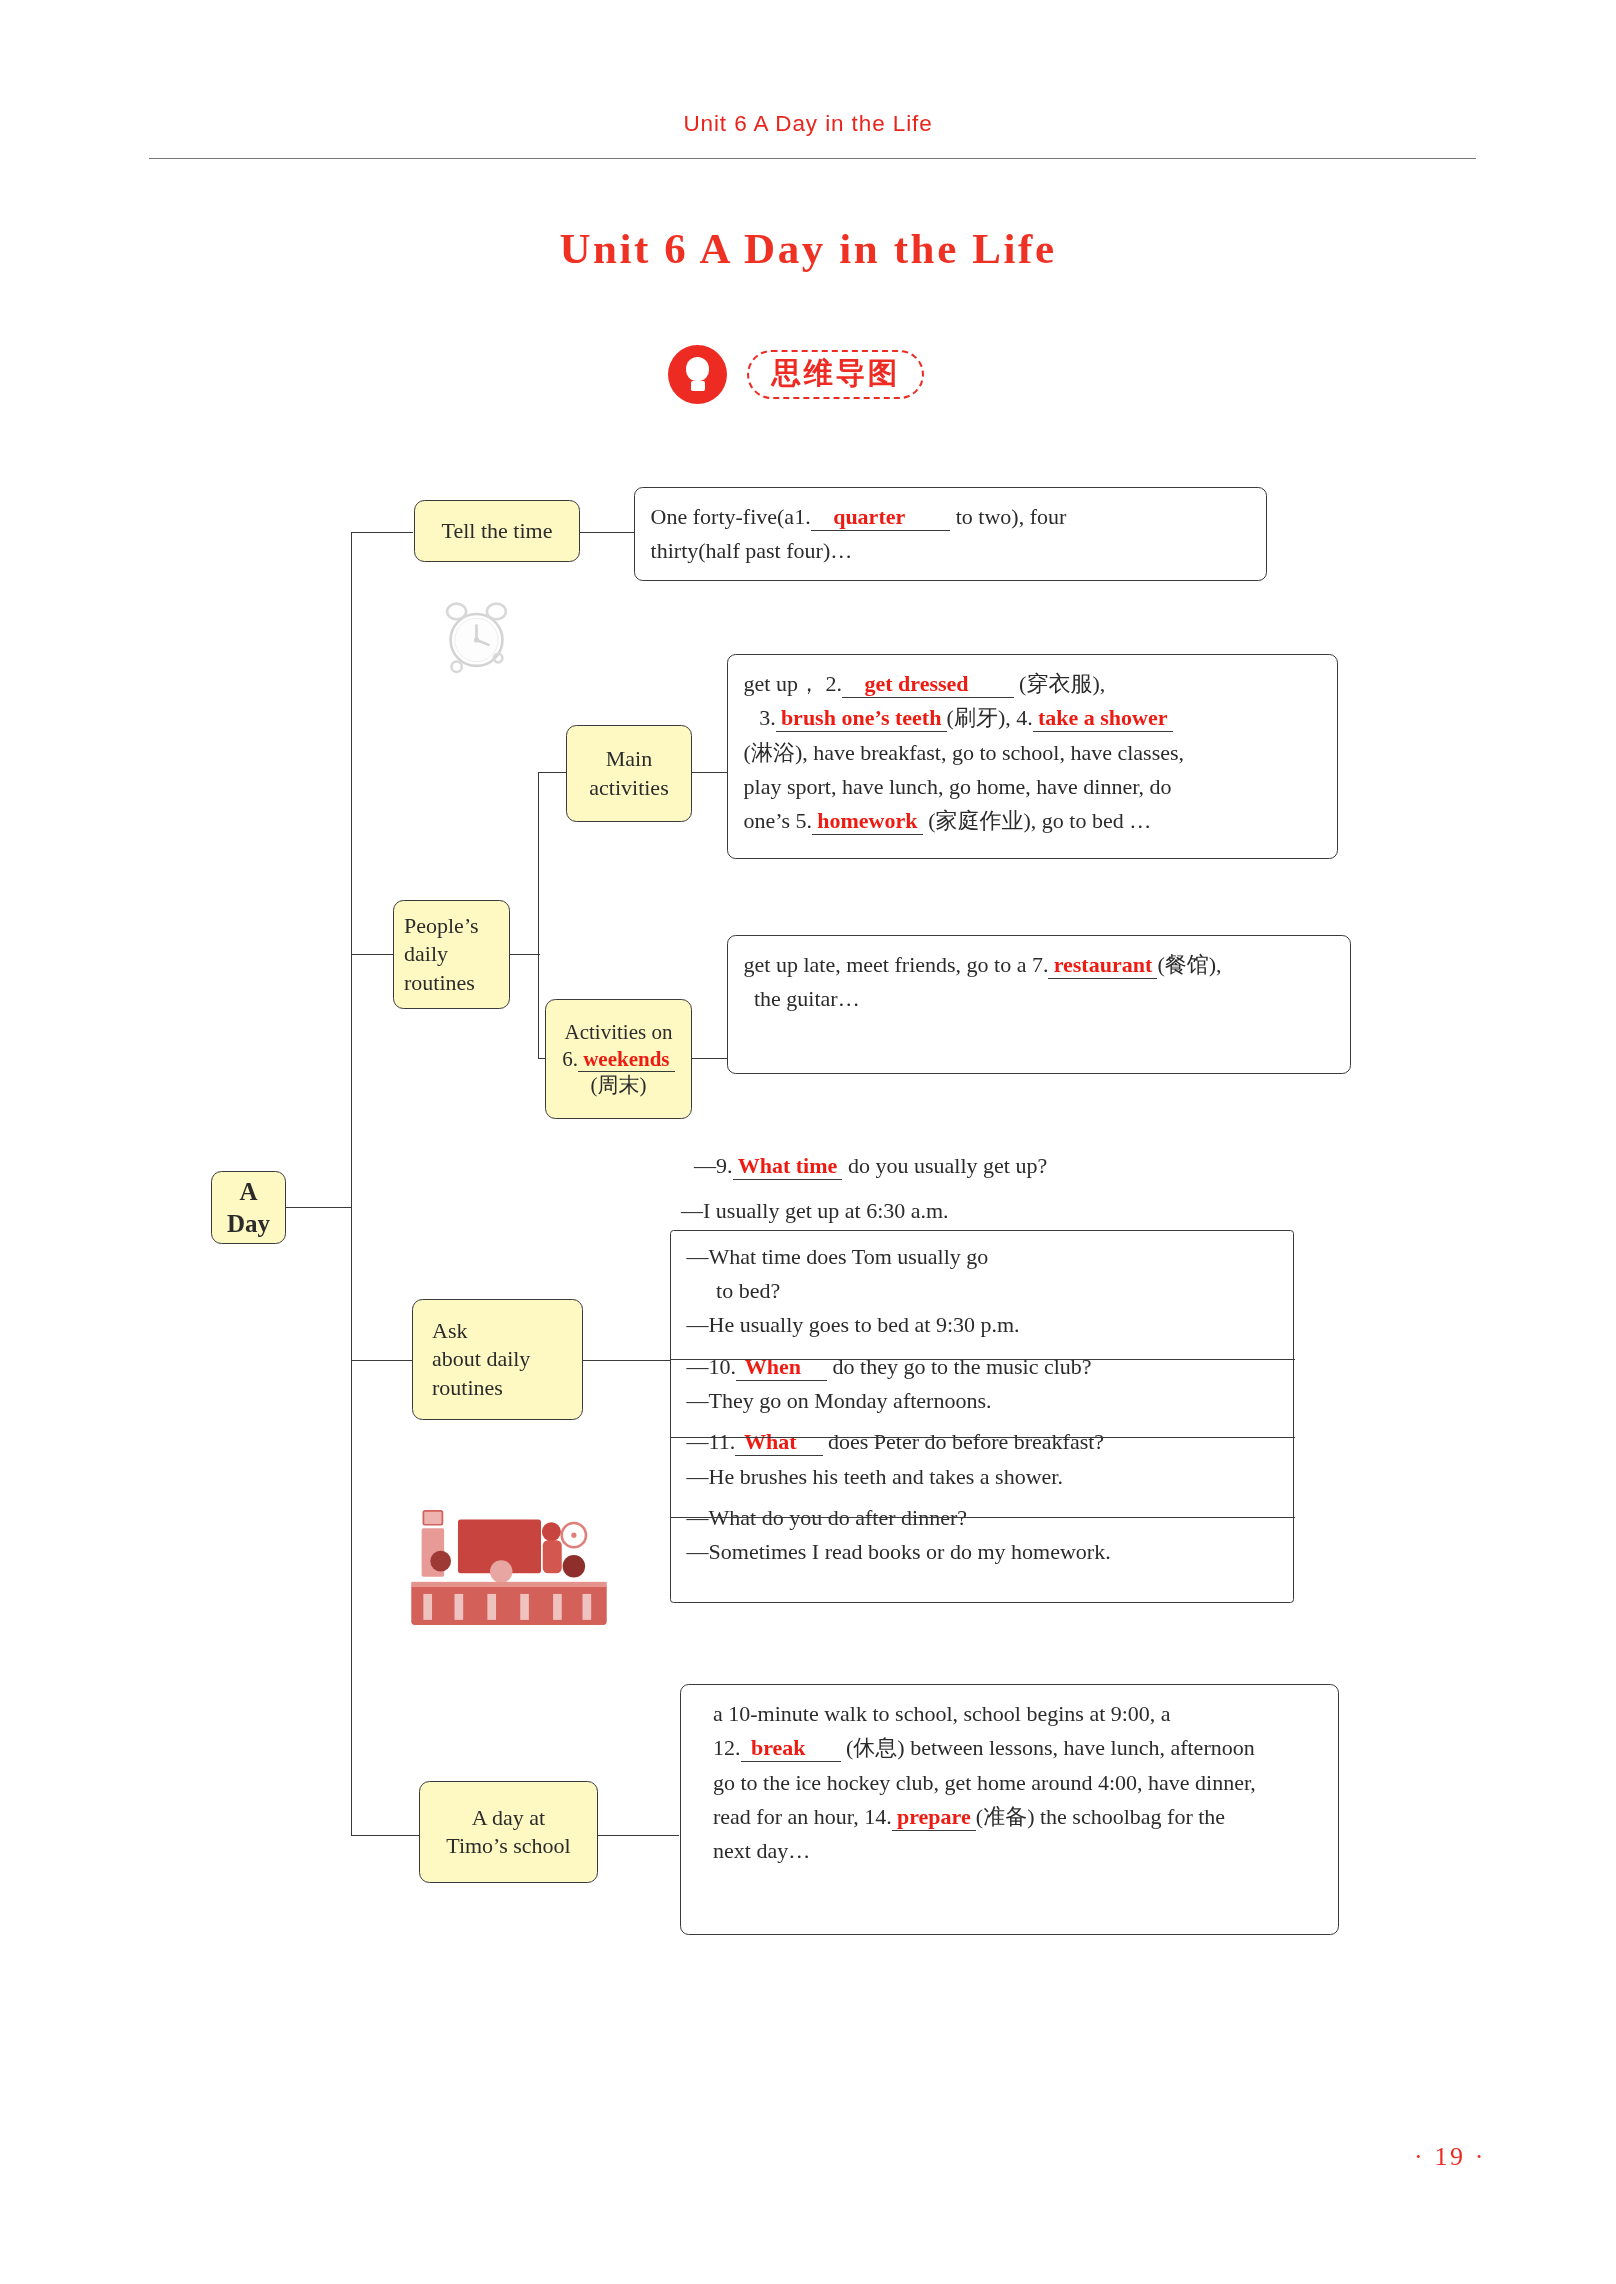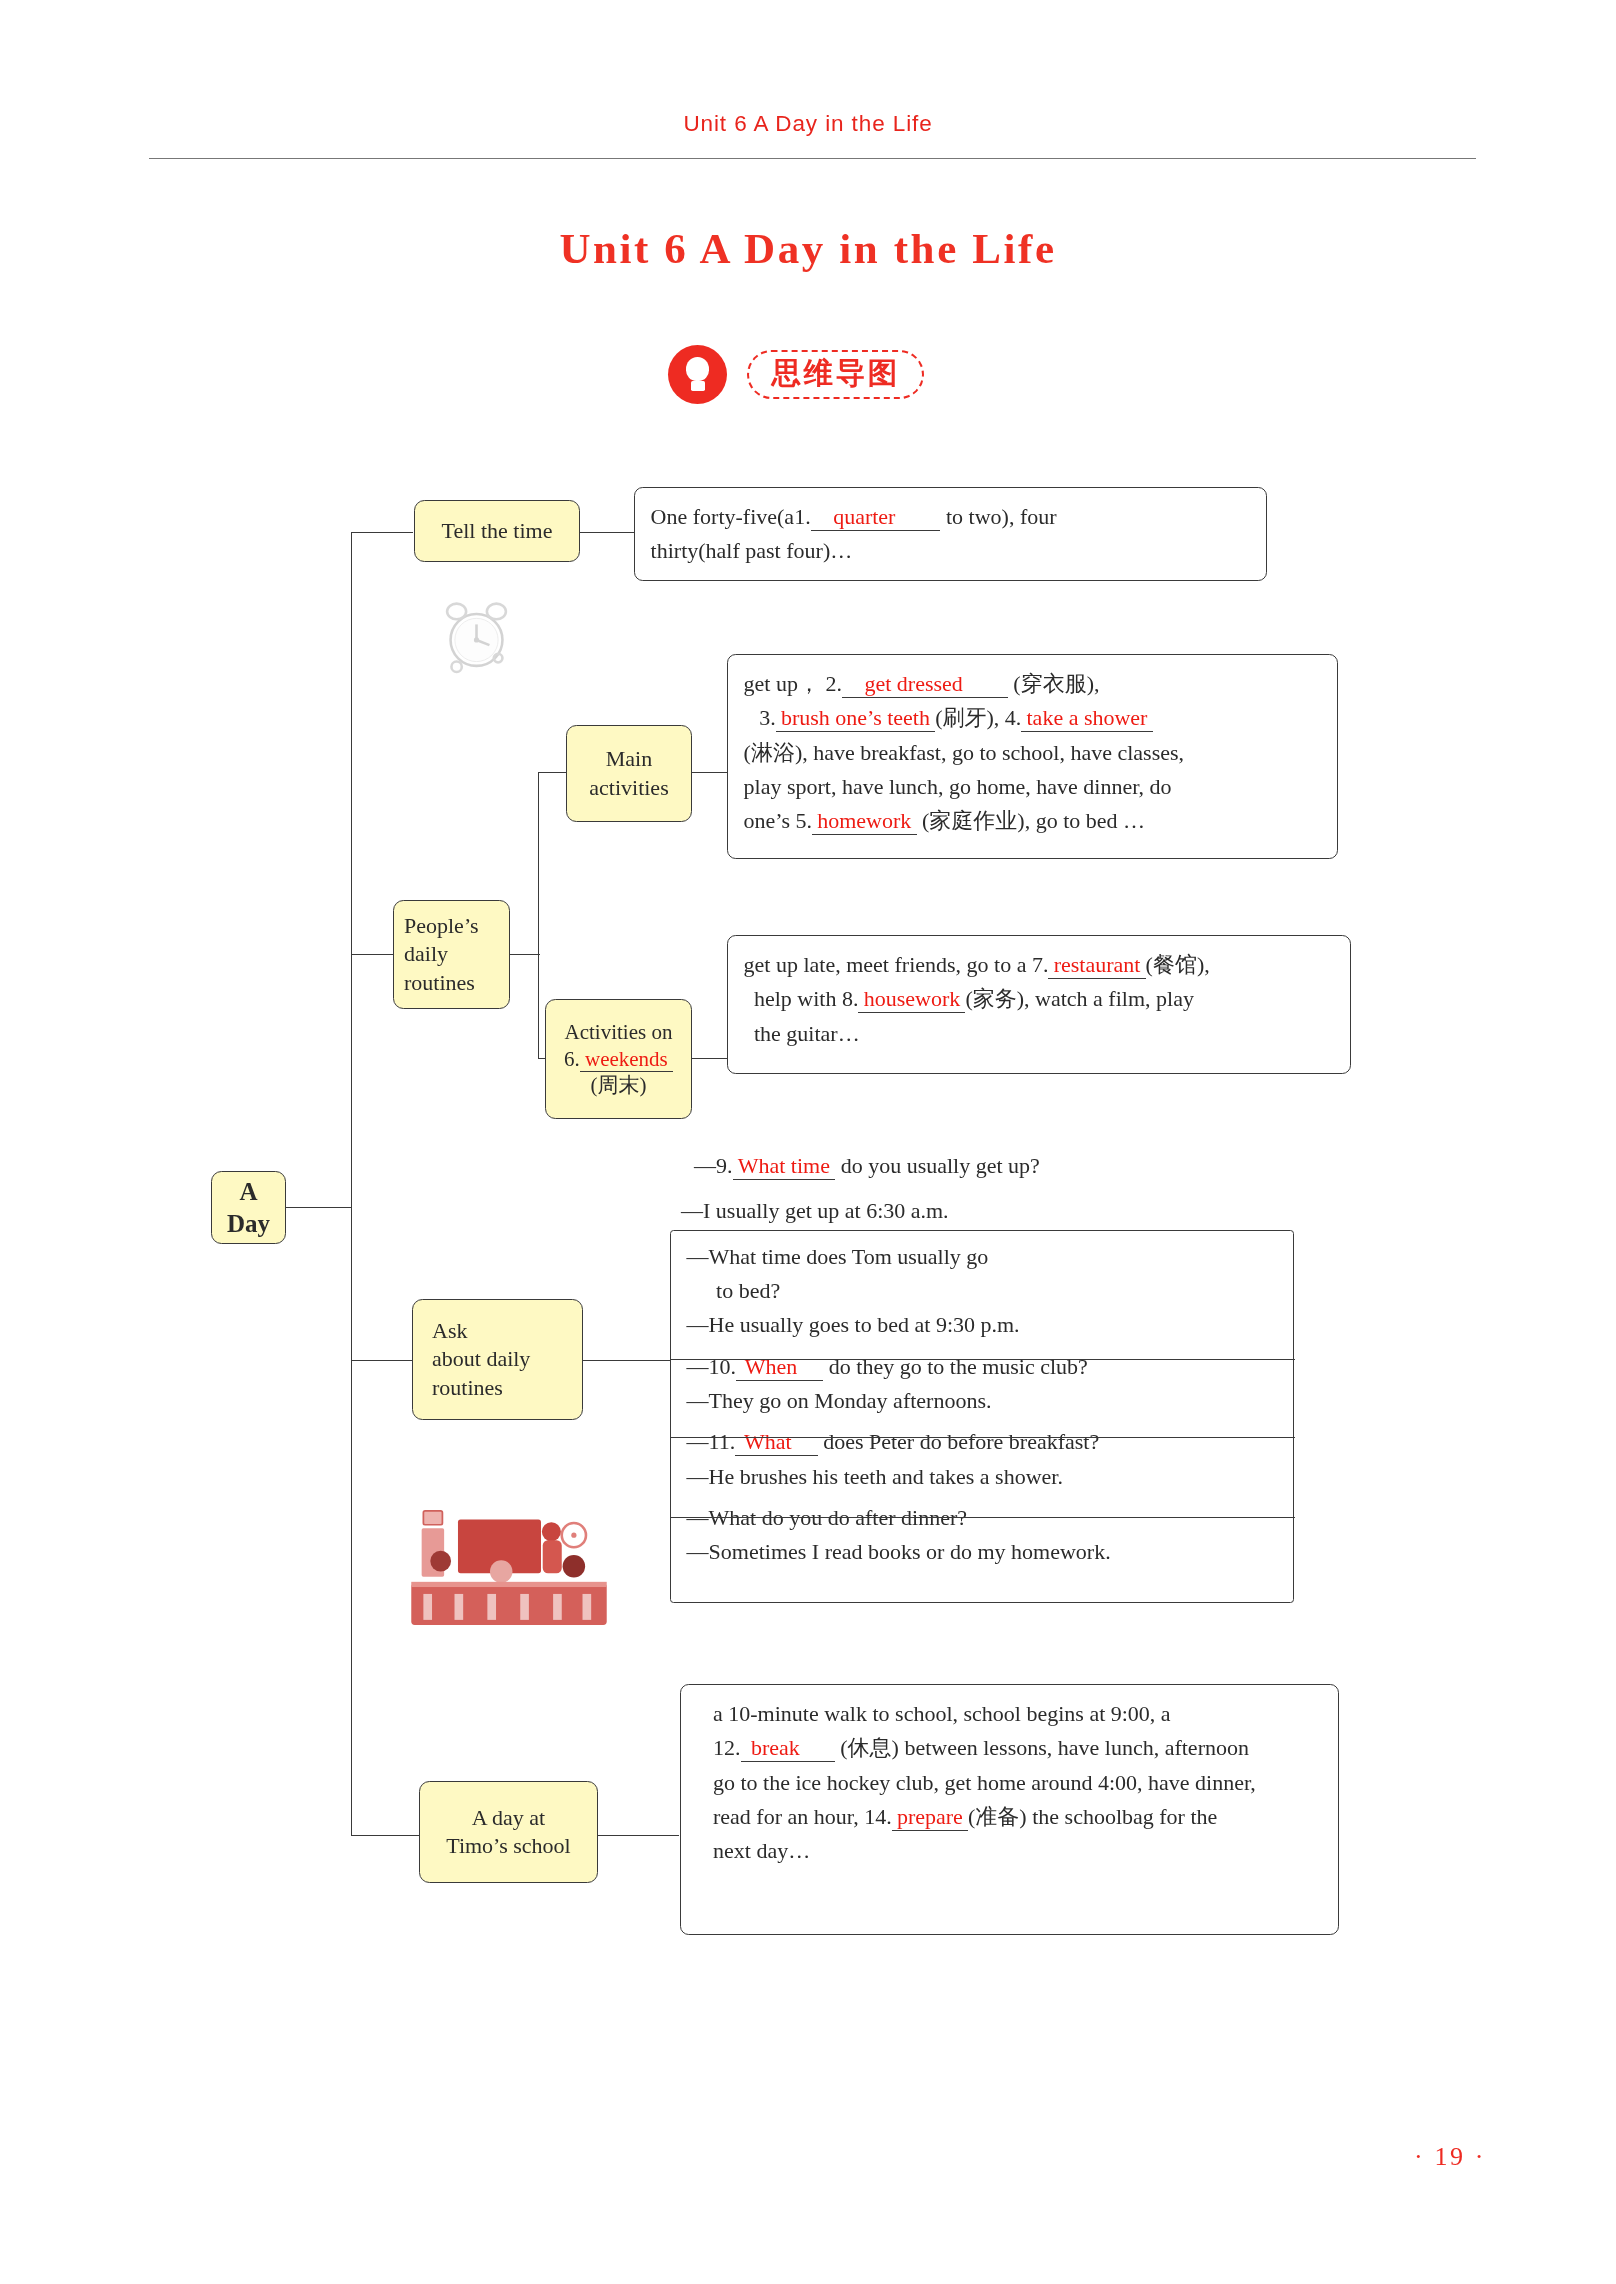--- a/index.html
+++ b/index.html
@@ -120,21 +120,21 @@
     box-sizing: border-box;
     padding: 12px 14px 12px 15.6px;
     font-size: 22px;
     line-height: 1.56;
   }
   .content.plain { border-radius: 3.5px; }
 
   
   .ans {
     color: #ee1b13;
-    font-weight: normal;
+    font-weight: bold;
     border-bottom: 1.4px solid #3a3a3a;
     padding: 0 5.2px 0.9px 5.2px;
     white-space: nowrap;
   }
   .ans.wide { padding: 0 45px 0.9px 22.5px; }
   .ans.w2   { padding: 0 35px 0.9px 10.4px; }
   .ans.w3   { padding: 0 26px 0.9px 8.7px; }
   .num { }
 
   
@@ -302,23 +302,20 @@
   <div>
     <span>one’s 5.</span><span class="ans">homework</span>
     <span>(家庭作业), go to bed …</span>
   </div>
 </div>
 
 <div class="content" style="left:727px; top:935px; width:624px; height:139px;">
   <div>
     <span>get up late, meet friends,  go to a 7.</span><span class="ans">restaurant</span><span>(餐馆),</span>
   </div>
-  <div style="padding-left:10.4px;">
-    <span>help with 8.</span><span class="ans">housework</span><span>(家务), watch a film, play</span>
-  </div>
   <div style="padding-left:10.4px;">the guitar…</div>
 </div>
 
 <div style="position:absolute; left:694px; top:1153px; width:624px; font-size:22px;">
   <span>—9.</span><span class="ans">What time</span>
   <span>do you usually get up?</span>
 </div>
 <div style="position:absolute; left:681px; top:1198px; width:624px; font-size:22px;">
   <span>—I usually get up at 6:30 a.m.</span>
 </div>

